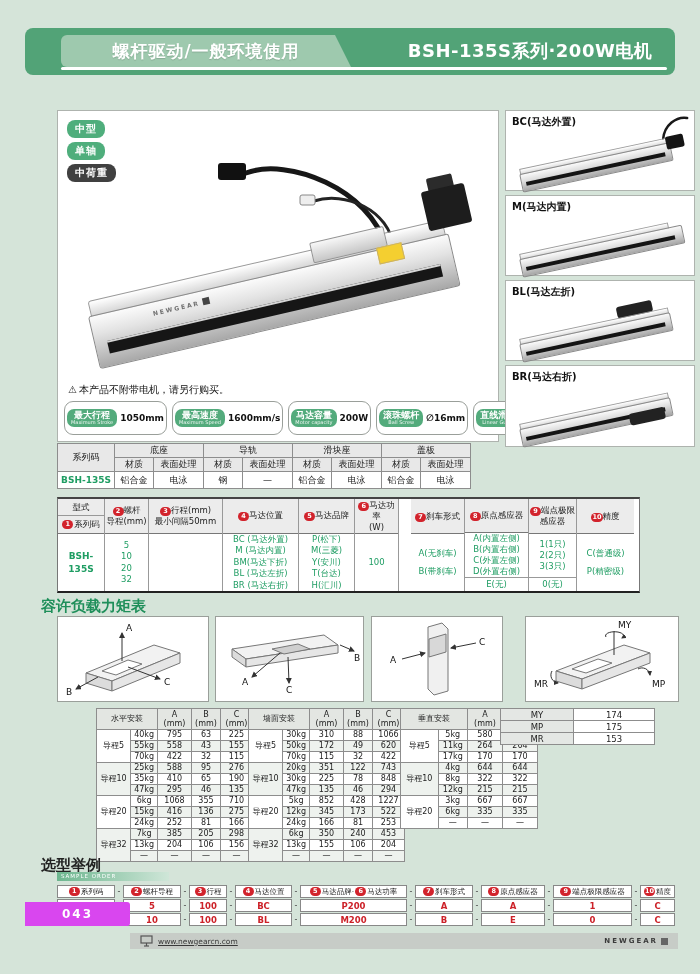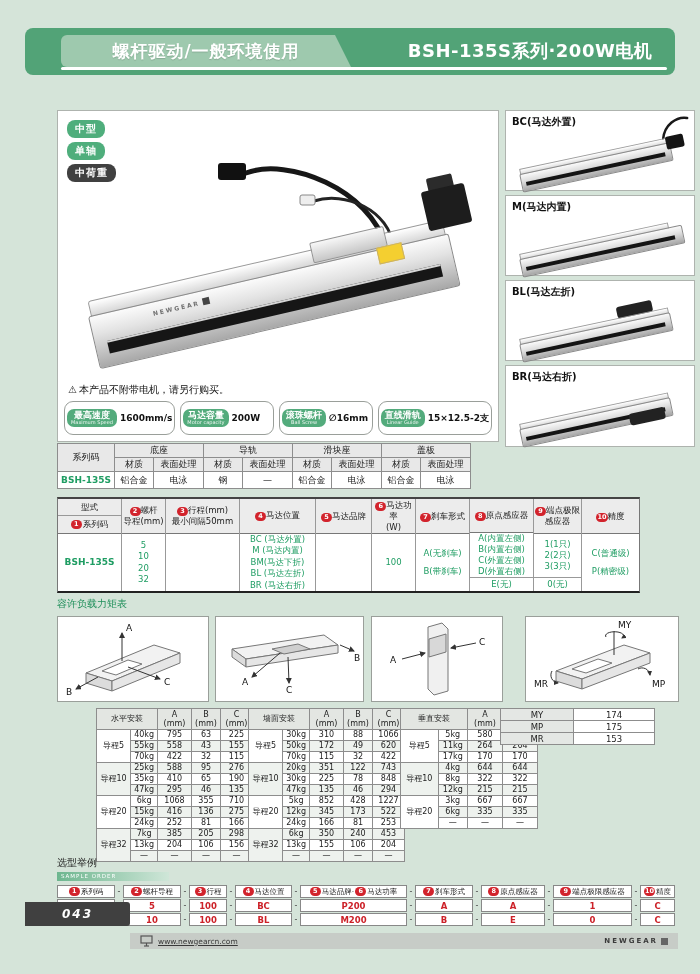--- a/index.html
+++ b/index.html
@@ -85,21 +85,21 @@
        font-size:8.5px;line-height:1.35;color:#1f9d63;text-align:center;}
   .t2b .big{font-weight:bold;font-size:9px;}
   .t2split{padding:0;justify-content:flex-start;}
   .t2main{flex:1;display:flex;flex-direction:column;align-items:center;justify-content:center;line-height:1.3;}
   .t2none{height:13px;width:100%;border-top:1px solid #999;display:flex;align-items:center;justify-content:center;}
   .gap6 > span{margin:3px 0;}
   .cnum{display:inline-block;min-width:9px;height:9px;line-height:9px;border-radius:6px;background:#d2232c;
         color:#fff;font-size:6.5px;text-align:center;padding:0 1px;font-weight:bold;}
 
   
-  .sec-title{position:absolute;left:57px;font-size:10px;font-weight:normal;color:#1f8f5a;}
+  .sec-title{position:absolute;left:41px;font-size:15px;font-weight:bold;color:#1f8f5a;}
   .dbox{position:absolute;top:616px;height:84px;background:#fff;border:1px solid #9a9f9a;}
   .dbox svg text{font-size:9px;fill:#111;}
 
   .ltab{position:absolute;top:708px;font-size:8px;margin-left:39px;}
   .ltab th,.ltab td{border:1px solid #8d8d8d;text-align:center;padding:0 1px;height:10px;line-height:1;}
   .ltab thead th{background:#e3e6e2;font-weight:normal;height:20px;line-height:1.15;}
   .ltab td.lead{background:#fff;}
   .ltab tr.alt td{background:#eef2ee;}
   .ltab tr.gtop td{border-top:1.5px solid #666;}
   .mtab{position:absolute;left:500px;top:708px;font-size:8.5px;}
@@ -114,22 +114,22 @@
   .so{position:absolute;left:57px;top:885px;}
   .so-row{display:flex;align-items:stretch;height:13px;margin-bottom:1px;}
   .so-cell{border:1px solid #888;background:#fff;display:flex;align-items:center;justify-content:center;
            font-size:7.5px;gap:1px;box-sizing:border-box;white-space:nowrap;}
   .so-dash{width:8px;display:flex;align-items:center;justify-content:center;font-size:8px;color:#444;}
   .so-val{color:#cc2128;font-size:8.5px;font-weight:bold;}
   .w1{width:58px;}.w2{width:58px;}.w3{width:38px;}.w4{width:57px;}.w5{width:107px;}
   .w6{width:58px;}.w7{width:64px;}.w8{width:79px;}.w9{width:35px;}
 
   
-  .pg{position:absolute;left:25px;top:902px;width:105px;height:24px;background:#404040;border-radius:0 3px 3px 0;
-      color:#fff;font-weight:bold;font-size:12px;display:flex;align-items:center;justify-content:center;letter-spacing:2px;font-style:italic;}
+  .pg{position:absolute;left:25px;top:902px;width:105px;height:24px;background:#d946ef;border-radius:0 3px 3px 0;
+      color:#fff;font-weight:bold;font-size:12px;display:flex;align-items:center;justify-content:center;letter-spacing:2px;}
   .fbar{position:absolute;left:130px;top:933px;width:548px;height:16px;background:#c7ccc7;
         display:flex;align-items:center;padding:0 10px;box-sizing:border-box;}
   .fsite{font-size:7.5px;color:#3a3a3a;text-decoration:underline;margin-left:5px;}
   .fbrand{margin-left:auto;display:flex;align-items:center;gap:3px;font-size:7px;font-weight:bold;
           letter-spacing:2px;color:#3a3a3a;}
   .fbrand .logo-sq{background:#666;}
 </style>
 </head>
 <body>
 
@@ -168,20 +168,27 @@
         <span class="logo-sq"></span>
       </div>
     </div>
   </div>
 
   <div class="note">
     <span class="warn">⚠</span><span>本产品不附带电机，请另行购买。</span>
   </div>
 
   <div class="specs">
+    <div class="spec">
+      <span class="spec-tag">
+        <span class="spec-cn">最大行程</span>
+        <span class="spec-en">Maximum Stroke</span>
+      </span>
+      <span class="spec-val">1050mm</span>
+    </div>
     <div class="spec">
       <span class="spec-tag">
         <span class="spec-cn">最高速度</span>
         <span class="spec-en">Maximum Speed</span>
       </span>
       <span class="spec-val">1600mm/s</span>
     </div>
     <div class="spec">
       <span class="spec-tag">
         <span class="spec-cn">马达容量</span>
@@ -272,21 +279,21 @@
     <td>—</td>
     <td>铝合金</td>
     <td>电泳</td>
     <td>铝合金</td>
     <td>电泳</td>
   </tr>
 </tbody>
   </table>
 
 <div class="t2">
-  <div class="t2c" style="width:64px;">
+  <div class="t2c" style="width:47px;">
     <div class="t2h" style="padding:0;">
       <div class="t2h-top">型式</div>
       <div class="t2h-bot">
         <span class="cnum">1</span>
         <span>系列码</span>
       </div>
     </div>
     <div class="t2b">
         <span class="big">BSH-135S</span>
       </div>
@@ -318,31 +325,38 @@
       <span>M (马达内置)</span>
       <span>BM(马达下折)</span>
       <span>BL (马达左折)</span>
       <span>BR (马达右折)</span>
     </div>
   </div>
   <div class="t2c" style="width:56px;">
     <div class="t2h">
       <div><span class="cnum">5</span><span>马达品牌</span></div>
     </div>
+    <div class="t2b">
+      <span>P(松下)</span>
+      <span>M(三菱)</span>
+      <span>Y(安川)</span>
+      <span>T(台达)</span>
+      <span>H(汇川)</span>
+    </div>
   </div>
   <div class="t2c" style="width:44px;">
     <div class="t2h">
       <div><span class="cnum">6</span><span>马达功率</span></div>
       <div>(W)</div>
     </div>
     <div class="t2b">
         <span>100</span>
       </div>
   </div>
-  <div class="t2c" style="width:54px;">
+  <div class="t2c" style="width:54px;margin-left:12px;">
     <div class="t2h">
       <div><span class="cnum">7</span><span>刹车形式</span></div>
     </div>
     <div class="t2b gap6">
       <span>A(无刹车)</span>
       <span>B(带刹车)</span>
     </div>
   </div>
   <div class="t2c" style="width:64px;">
     <div class="t2h">

